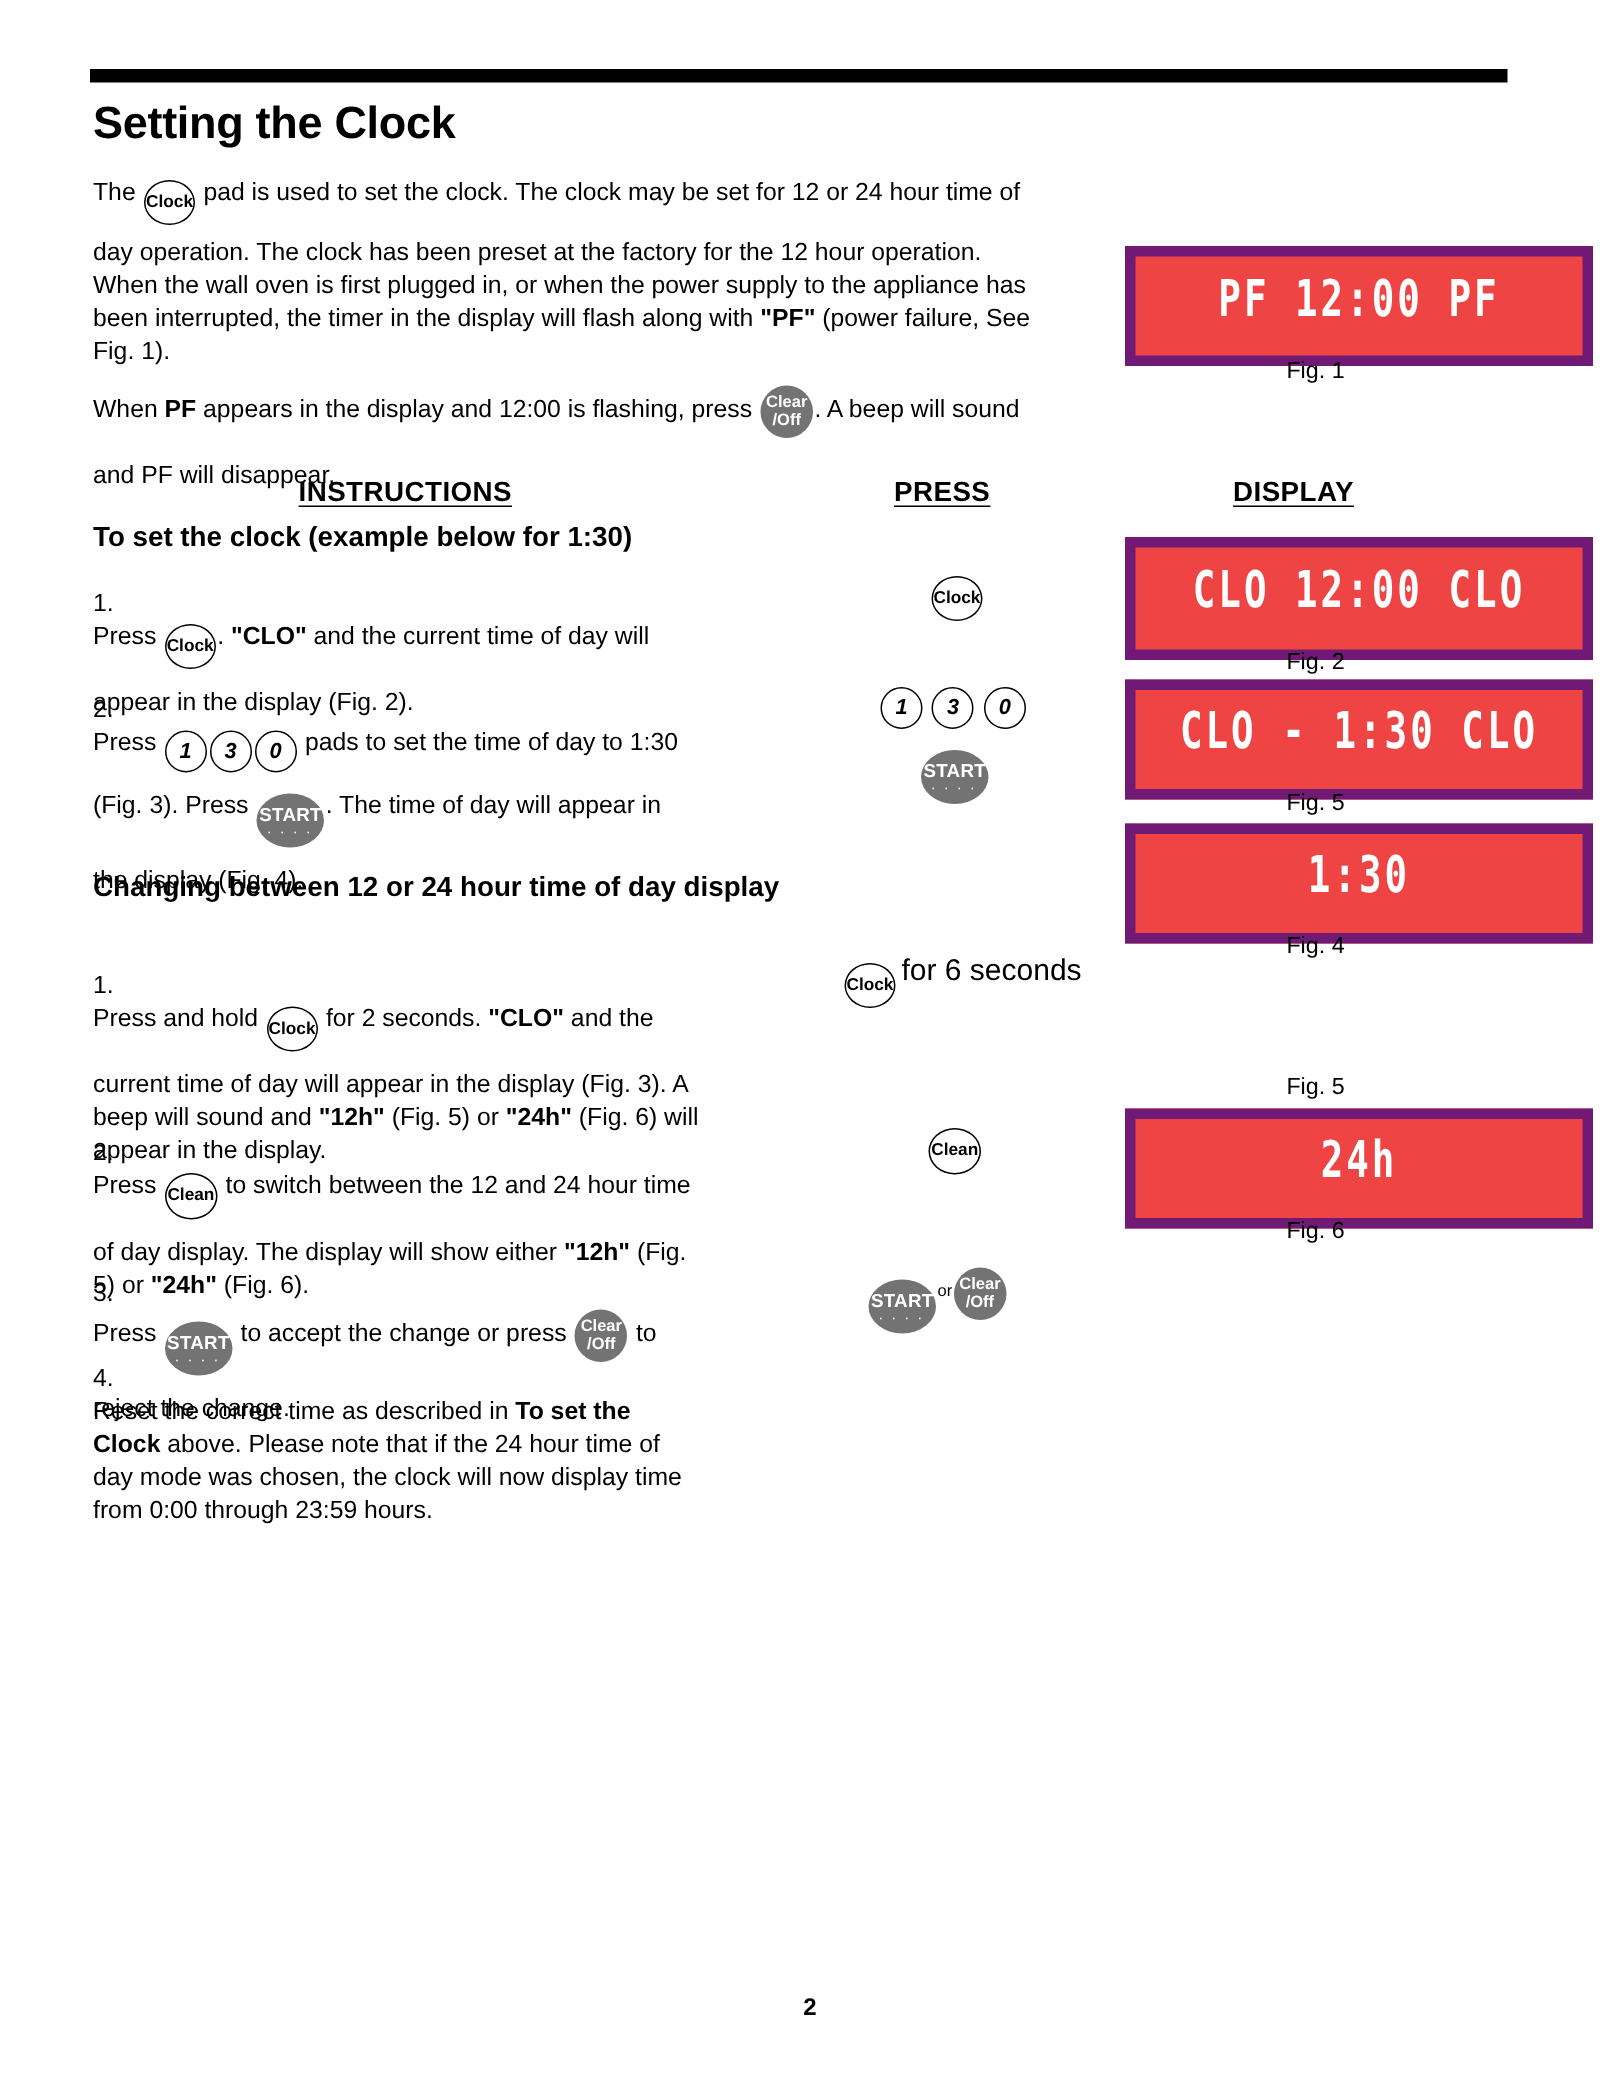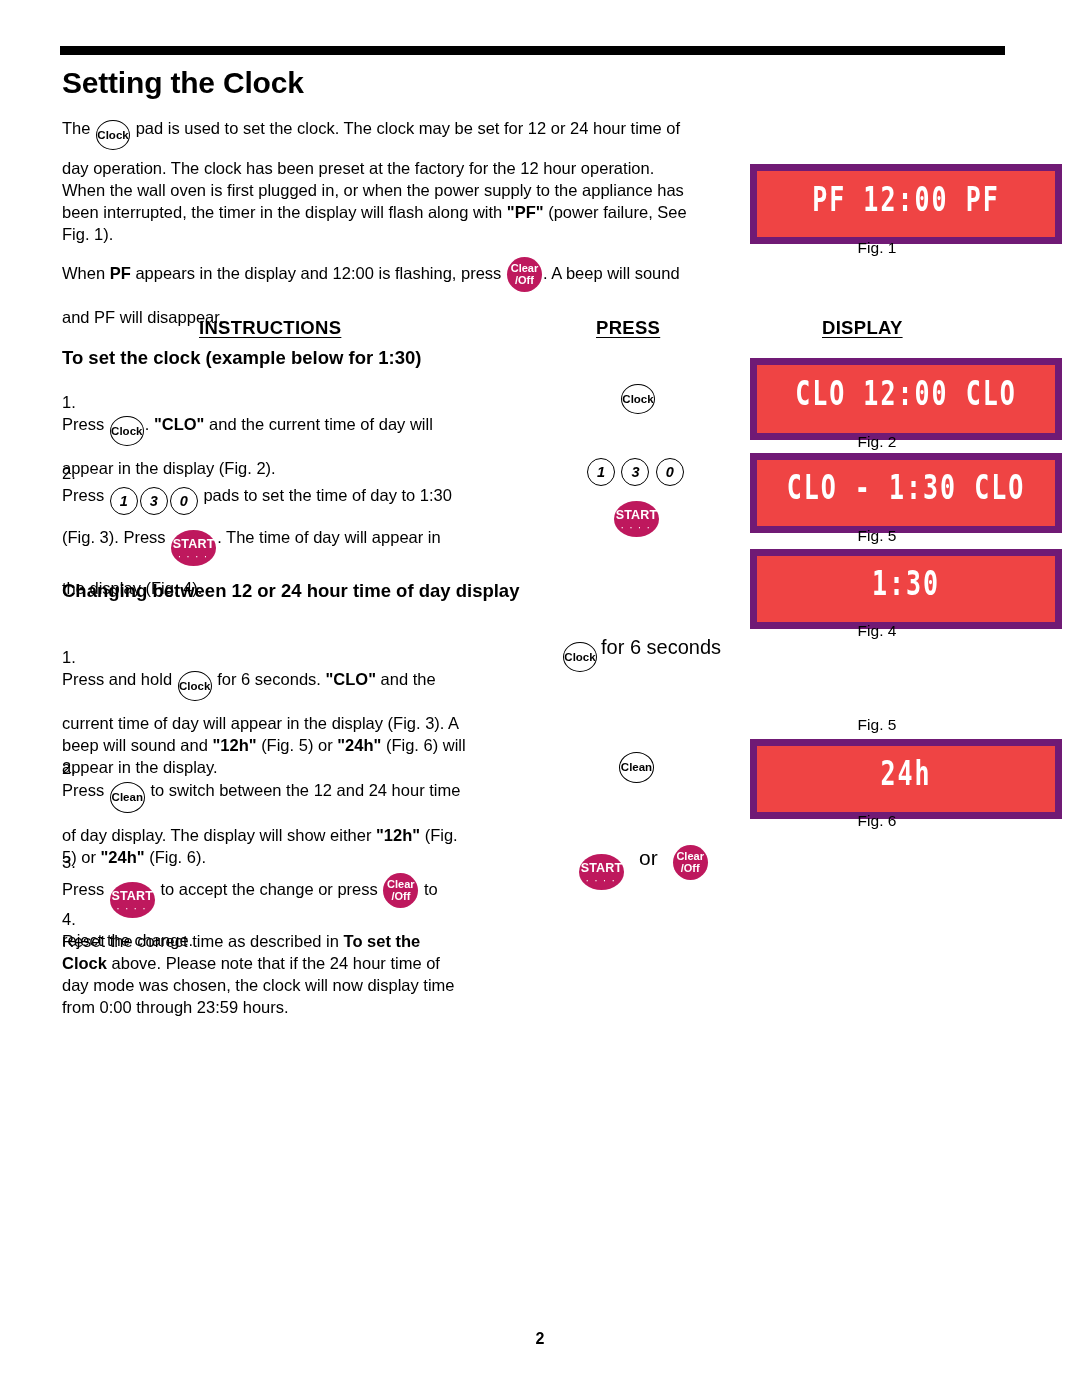--- a/index.html
+++ b/index.html
@@ -128,21 +128,21 @@
     position: relative;
   }
   
   .pad-outline {
     background: #fff;
     border: 1.6px solid #000;
     color: #000;
   }
   
   .pad-solid {
-    background: #be185d;
+    background: #737373;
     color: #fff;
   }
 
   
   .pad-clock {
     width: 34px; height: 30px;
     border-radius: 50%;
     font-size: 11.5px;
     padding-top: 9px;
     box-sizing: border-box;
@@ -202,22 +202,22 @@
   #press-clock-2 .lbl {
     display: inline-block;
     font-size: 20px;
     vertical-align: 2px;
     margin-left: 3px;
   }
   #press-clean   { left: 618px; top: 752px; }
   #press-startor { left: 578px; top: 845px; }
   #press-startor .orlbl {
     display: inline-block;
-    font-size: 21px;
-    margin: 0 14px;
+    font-size: 11px;
+    margin: 0 0;
     vertical-align: 2px;
   }
 
   
   .disp {
     position: absolute;
     background: #ef4444;
     border: 7px solid #701a75;
     padding-left: 44px;
   }
@@ -333,21 +333,21 @@
     </span>
   </div>
 
   <div class="sec-head" id="sec-changing">Changing between 12 or 24 hour time of day display</div>
 
   <div class="li" id="li-c1">
     <span class="num">1.</span>
     <span class="body">
       <span class="ln"><span>Press and hold</span>
         <span class="pad pad-outline pad-clock"><span>Clock</span></span>
-        <span>for 6 seconds.</span>
+        <span>for 2 seconds.</span>
         <b>"CLO"</b>
         <span>and the</span></span>
       <span class="ln sp-line">current time of day will appear in the display (Fig. 3). A</span>
       <span class="ln"><span>beep will sound and</span>
         <b>"12h"</b>
         <span>(Fig. 5) or</span>
         <b>"24h"</b>
         <span>(Fig. 6) will</span></span>
       <span class="ln">appear in the display.</span>
     </span>

